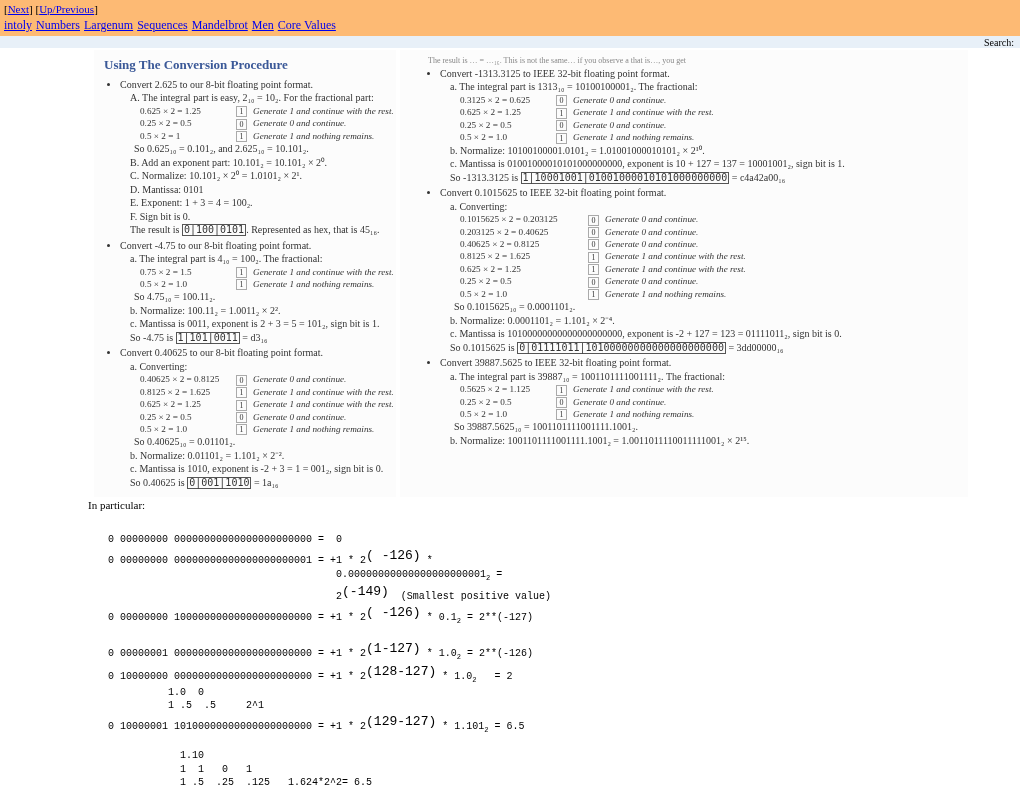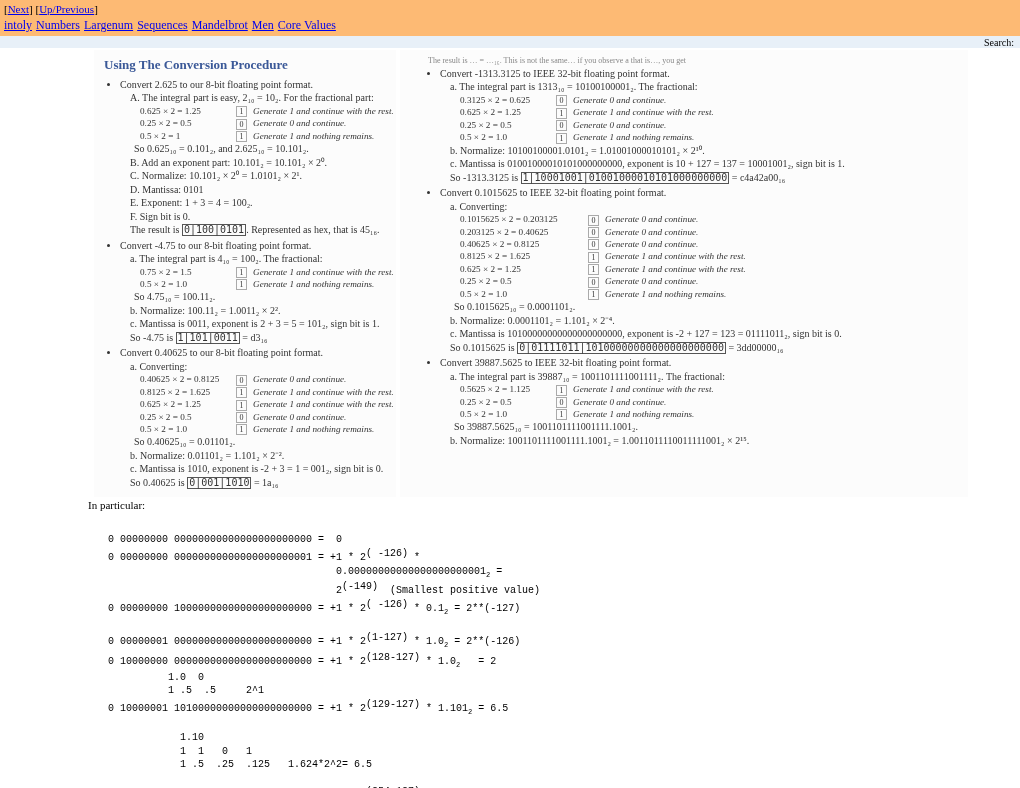--- a/index.html
+++ b/index.html
@@ -66,21 +66,21 @@
     margin-left: -6px;
     margin-bottom: 22px;
   }
   .pre-block {
     font-family: "Courier New", monospace;
     font-size: 10px;
     white-space: pre;
     line-height: 1.35;
     padding-left: 14px;
   }
-  .s1 { font-size: 10px; vertical-align: super; }
+  .s1 { font-size: 13px; vertical-align: super; }
   .s2 { font-size: 7px; vertical-align: sub; }
 </style>
 </head>
 <body>
 
 <div class="nav-bar">
   <span class="top-links">
     [<a>Next</a>]
     [<a>Up/Previous</a>]
   </span>

